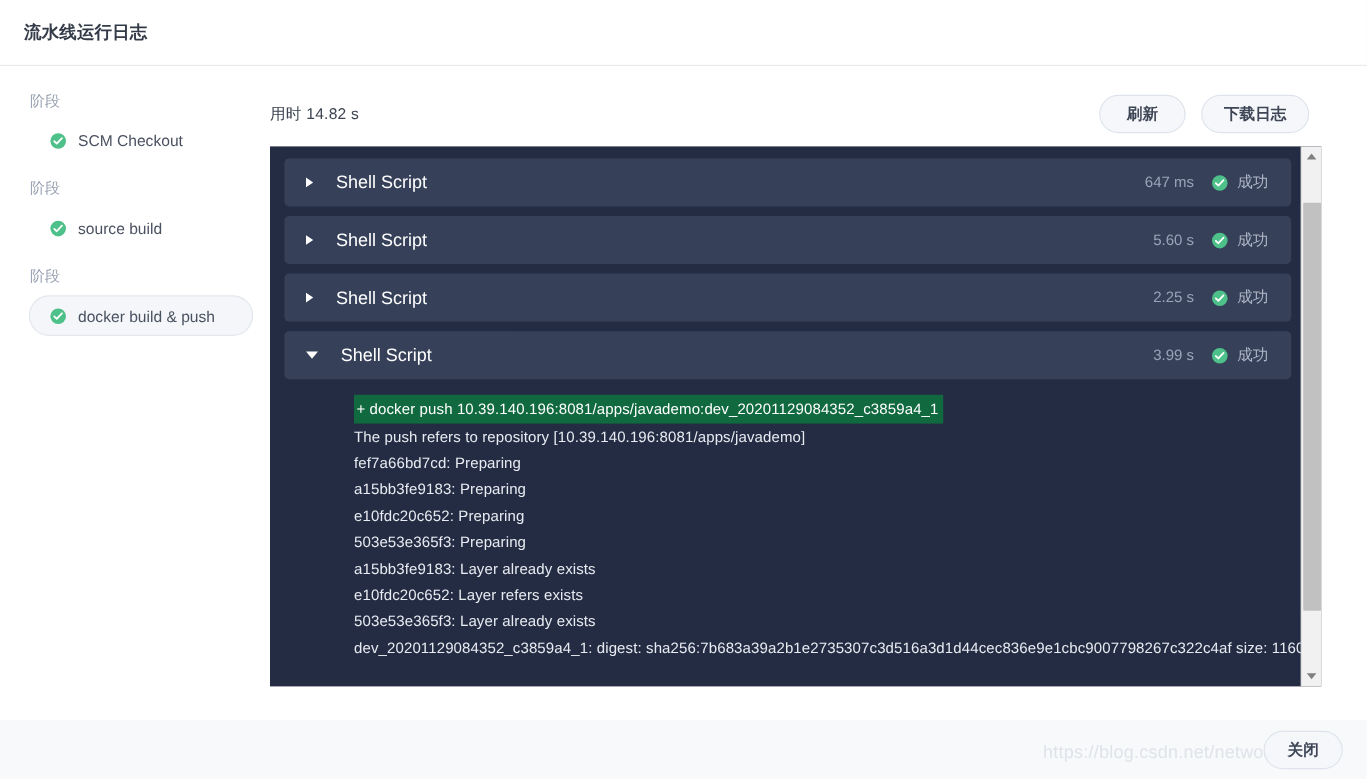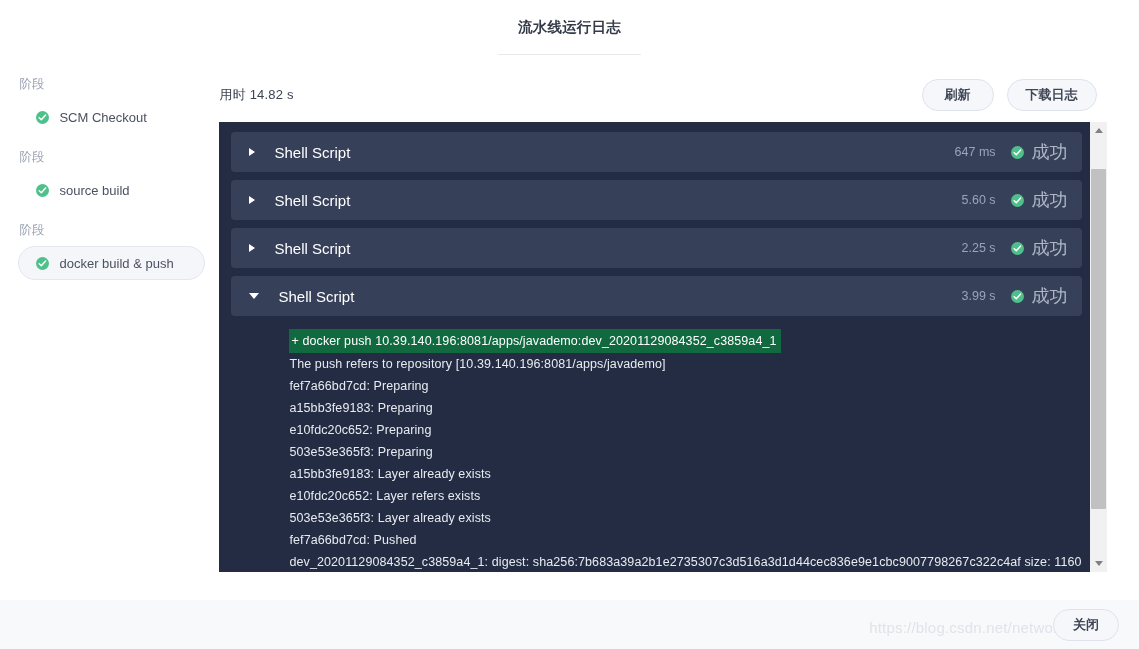--- a/index.html
+++ b/index.html
@@ -13,21 +13,20 @@
     -webkit-font-smoothing: antialiased;
   }
 
   .dialog {
     position: relative;
     width: 1139px;
     height: 649px;
     background: #ffffff;
     display: flex;
     flex-direction: column;
-    align-items: center;
   }
 
   
   .dialog-header {
     height: 55px;
     flex: 0 0 55px;
     border-bottom: 1px solid #e8eaee;
     display: flex;
     align-items: center;
     padding: 0 20px;
@@ -194,21 +193,21 @@
     margin-right: 15px;
     white-space: nowrap;
   }
   .step-status {
     display: flex;
     align-items: center;
     gap: 8px;
     min-width: 52px;
   }
   .step-status-text {
-    font-size: 18px;
+    font-size: 13px;
     color: #aeb6c6;
     white-space: nowrap;
   }
 
   
   .log-output {
     padding: 13px 0 10px 58px;
   }
   .log-line {
     font-size: 12.5px;
@@ -422,21 +421,20 @@
           <div class="log-output">
             <div><span class="log-line cmd">+ docker push 10.39.140.196:8081/apps/javademo:dev_20201129084352_c3859a4_1</span></div>
             <div class="log-line">The push refers to repository [10.39.140.196:8081/apps/javademo]</div>
             <div class="log-line">fef7a66bd7cd: Preparing</div>
             <div class="log-line">a15bb3fe9183: Preparing</div>
             <div class="log-line">e10fdc20c652: Preparing</div>
             <div class="log-line">503e53e365f3: Preparing</div>
             <div class="log-line">a15bb3fe9183: Layer already exists</div>
             <div class="log-line">e10fdc20c652: Layer refers exists</div>
             <div class="log-line">503e53e365f3: Layer already exists</div>
-            <div class="log-line">fef7a66bd7cd: Pushed</div>
             <div class="log-line">dev_20201129084352_c3859a4_1: digest: sha256:7b683a39a2b1e2735307c3d516a3d1d44cec836e9e1cbc9007798267c322c4af size: 1160</div>
           </div>
 
         </div>
 
         <div class="console-scrollbar">
           <div class="sb-arrow">
               <span class="a-up"></span>
             </div>
           <div class="sb-track">

